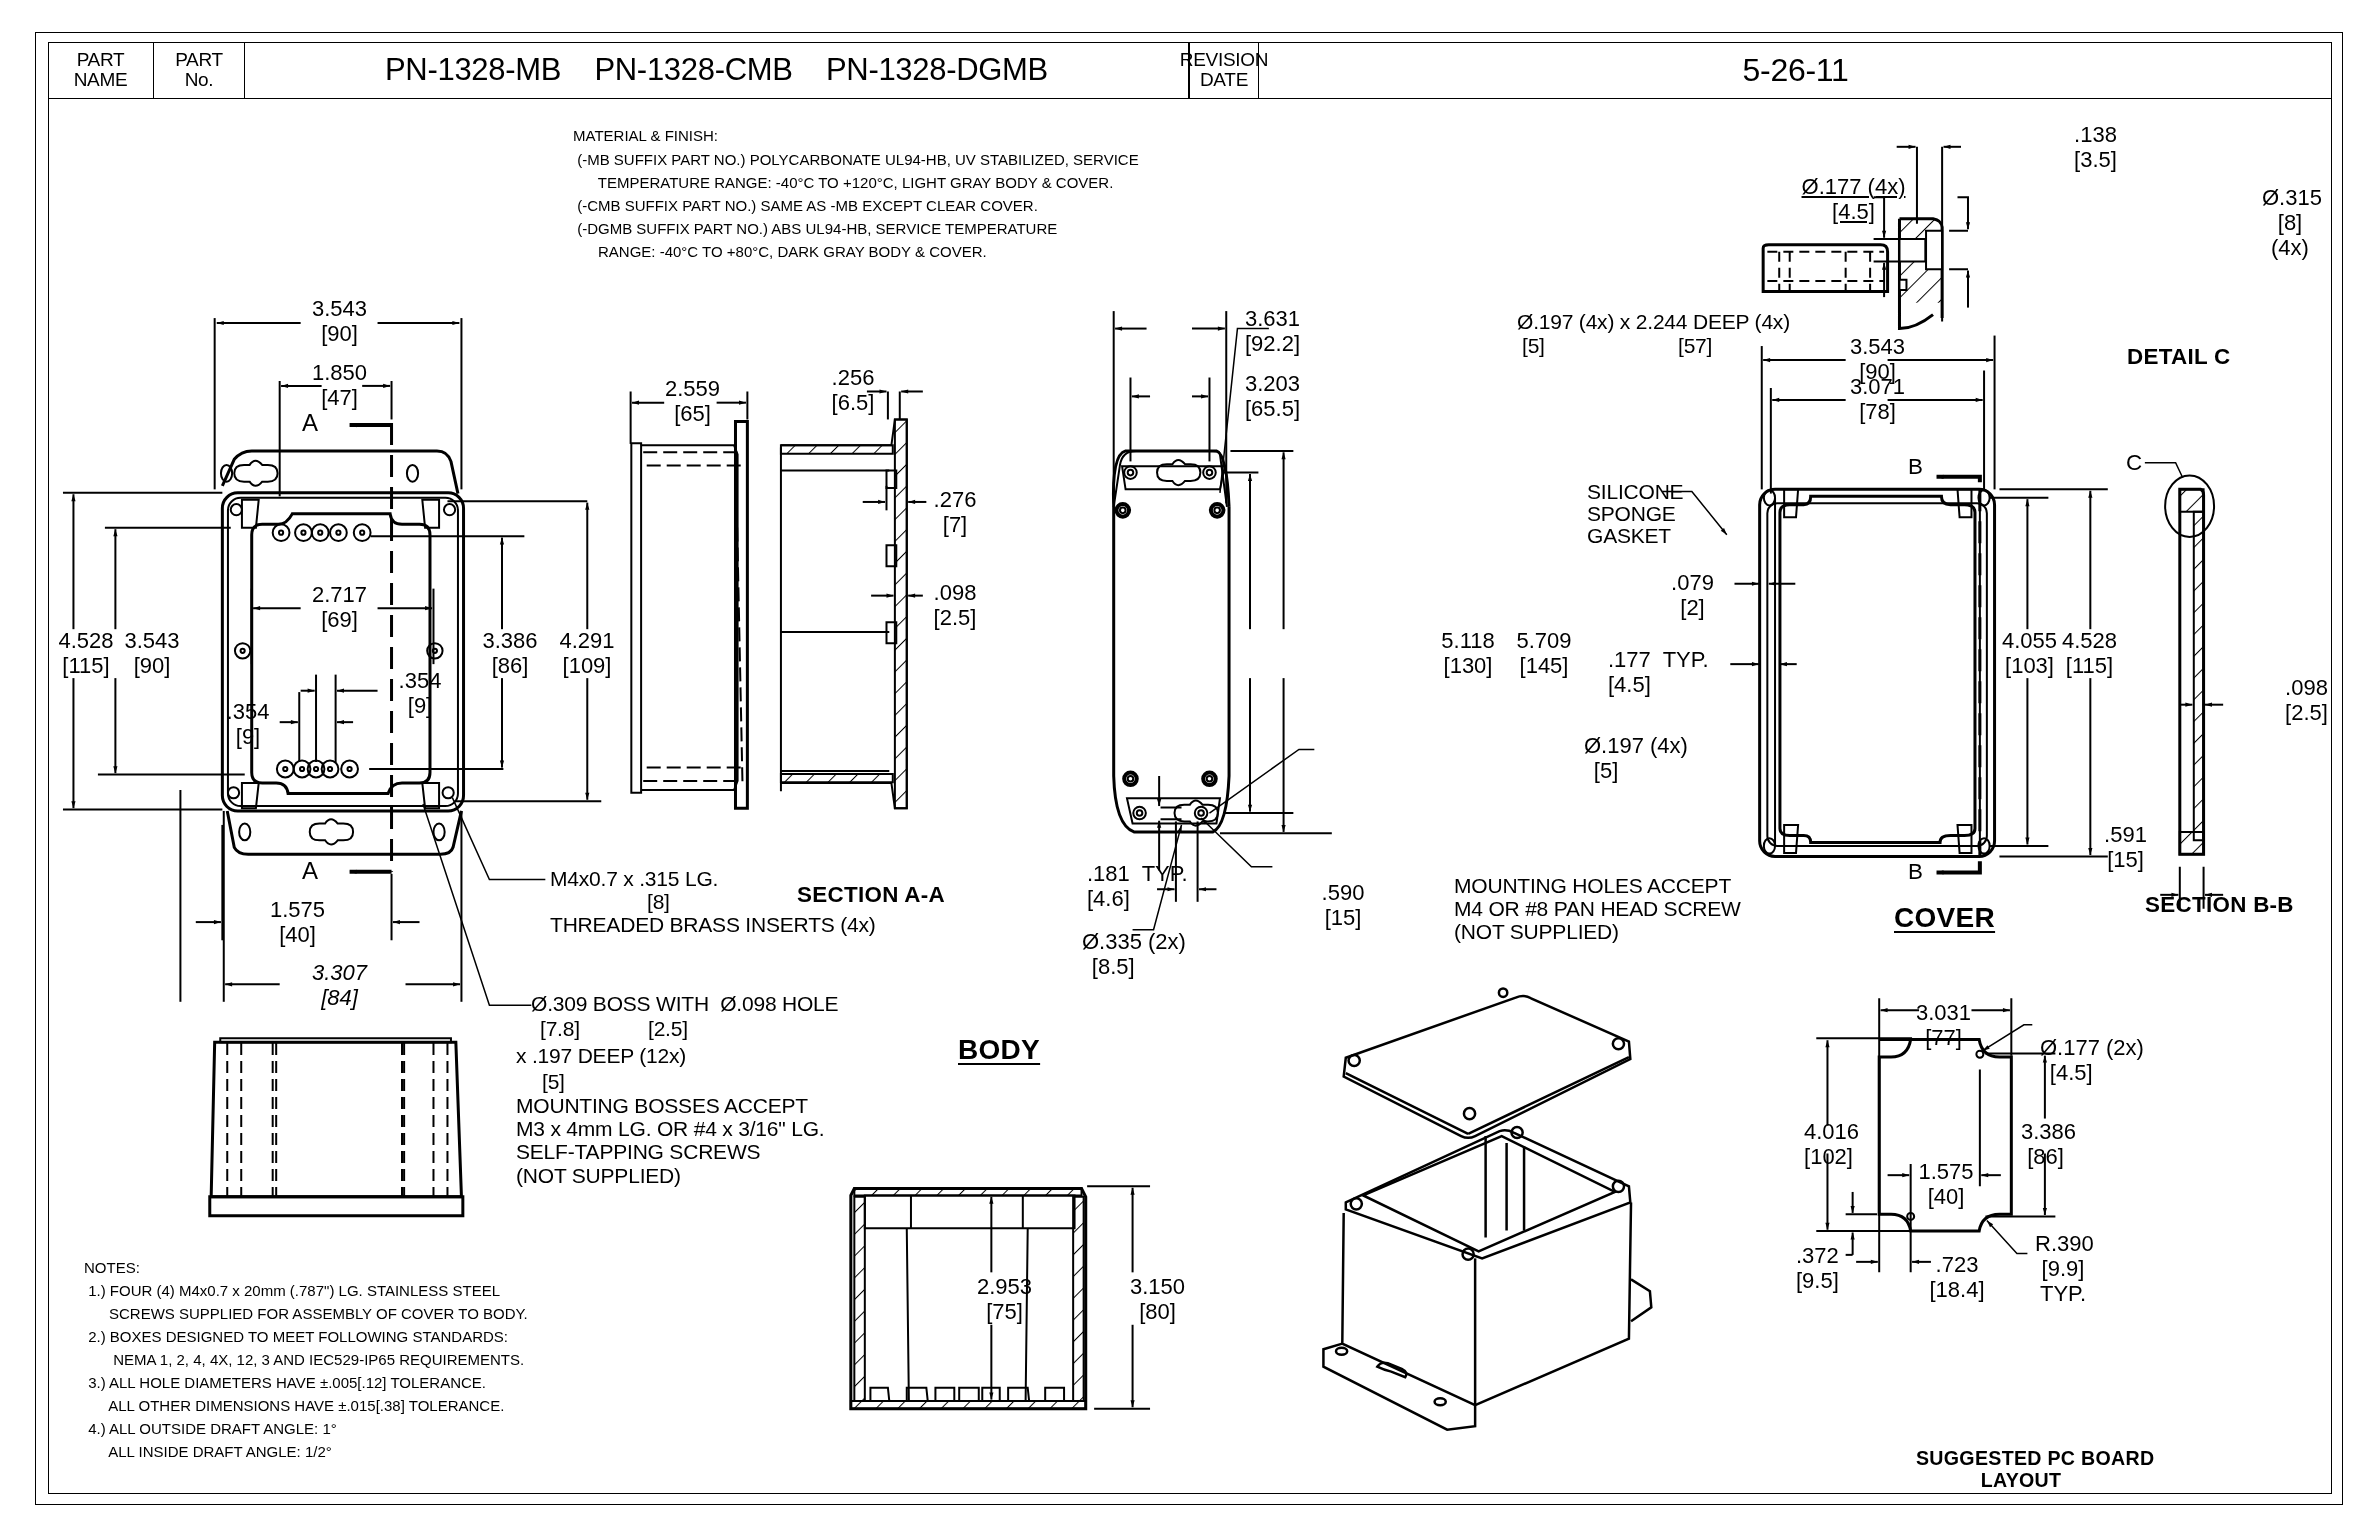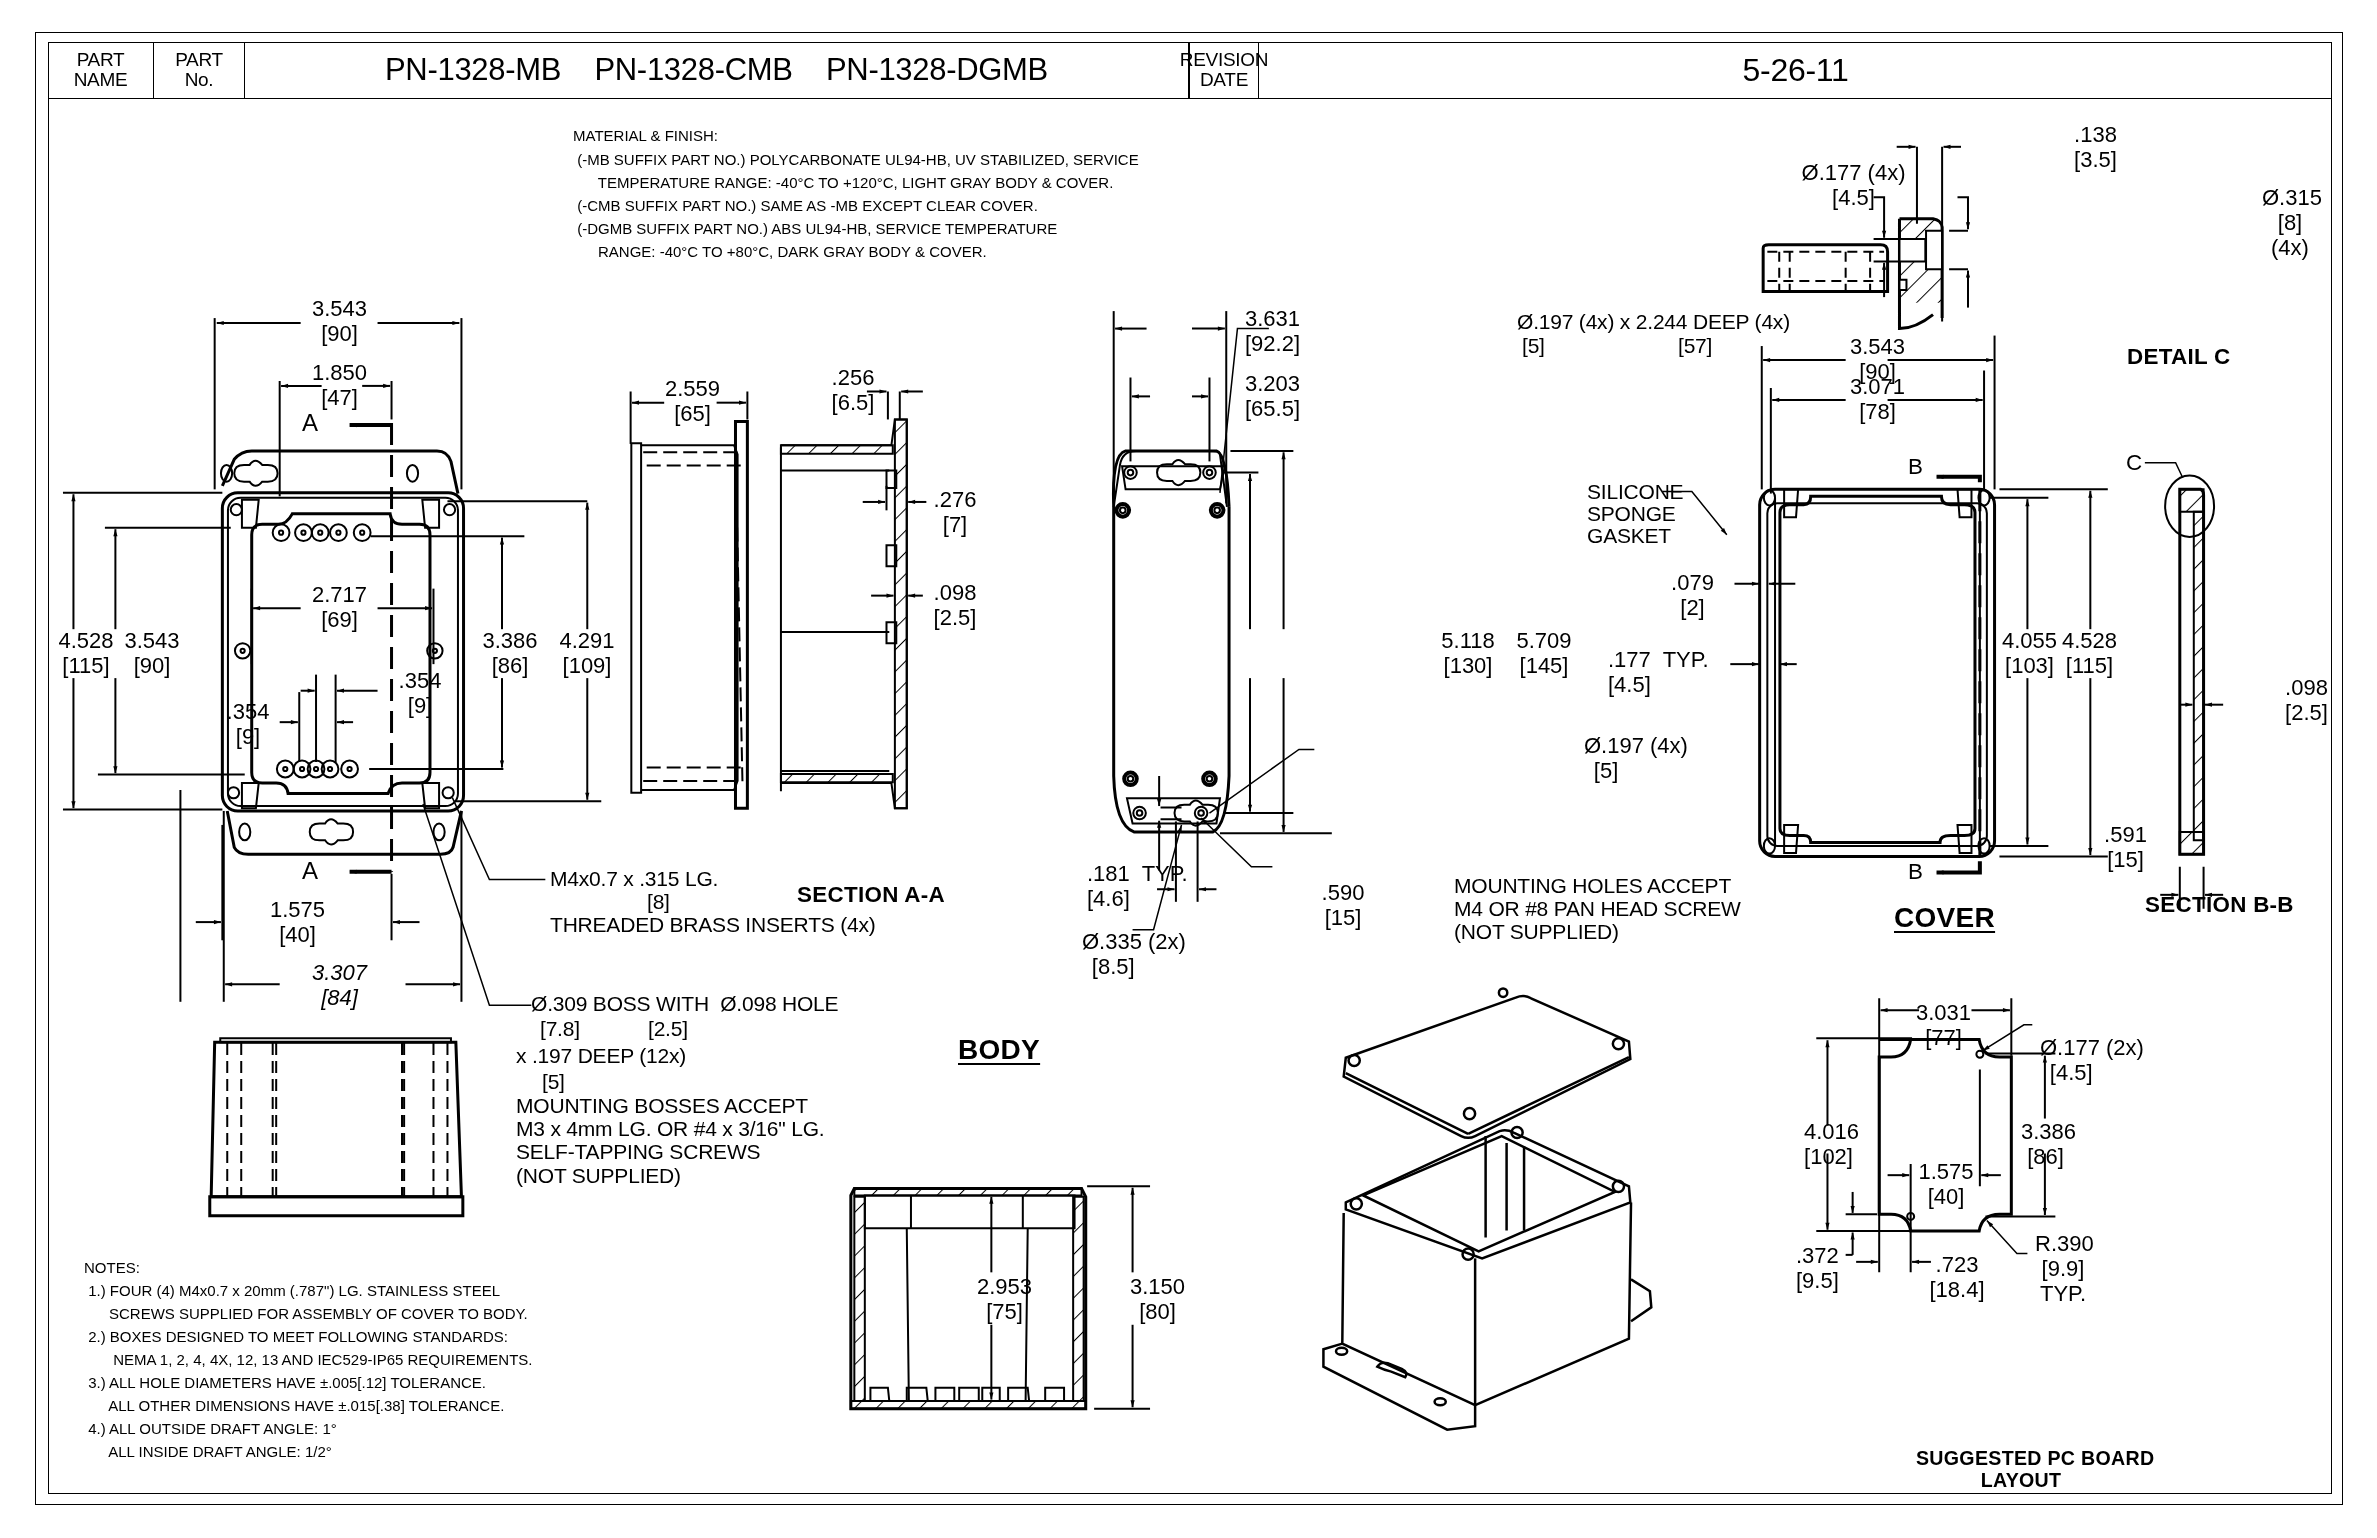--- a/index.html
+++ b/index.html
@@ -397,21 +397,21 @@
 <div class="note" style="left:573px;top:148px;"> (-MB SUFFIX PART NO.) POLYCARBONATE UL94-HB, UV STABILIZED, SERVICE</div>
 <div class="note" style="left:573px;top:171px;">      TEMPERATURE RANGE: -40°C TO +120°C, LIGHT GRAY BODY &amp; COVER.</div>
 <div class="note" style="left:573px;top:194px;"> (-CMB SUFFIX PART NO.) SAME AS -MB EXCEPT CLEAR COVER.</div>
 <div class="note" style="left:573px;top:217px;"> (-DGMB SUFFIX PART NO.) ABS UL94-HB, SERVICE TEMPERATURE</div>
 <div class="note" style="left:573px;top:240px;">      RANGE: -40°C TO +80°C, DARK GRAY BODY &amp; COVER.</div>
 
 <div class="note" style="left:84px;top:1256px;">NOTES:</div>
 <div class="note" style="left:84px;top:1279px;"> 1.) FOUR (4) M4x0.7 x 20mm (.787") LG. STAINLESS STEEL</div>
 <div class="note" style="left:84px;top:1302px;">      SCREWS SUPPLIED FOR ASSEMBLY OF COVER TO BODY.</div>
 <div class="note" style="left:84px;top:1325px;"> 2.) BOXES DESIGNED TO MEET FOLLOWING STANDARDS:</div>
-<div class="note" style="left:84px;top:1348px;">       NEMA 1, 2, 4, 4X, 12, 13 AND IEC529-IP65 REQUIREMENTS.</div>
+<div class="note" style="left:84px;top:1348px;">       NEMA 1, 2, 4, 4X, 12, 3 AND IEC529-IP65 REQUIREMENTS.</div>
 <div class="note" style="left:84px;top:1371px;"> 3.) ALL HOLE DIAMETERS HAVE ±.005[.12] TOLERANCE.</div>
 <div class="note" style="left:84px;top:1394px;">      ALL OTHER DIMENSIONS HAVE ±.015[.38] TOLERANCE.</div>
 <div class="note" style="left:84px;top:1417px;"> 4.) ALL OUTSIDE DRAFT ANGLE: 1°</div>
 <div class="note" style="left:84px;top:1440px;">      ALL INSIDE DRAFT ANGLE: 1/2°</div>
 
 <div class="dim" style="left:301px;top:296px;width:77px;"><span>3.543</span><span class="mm">[90]</span></div>
 <div class="dim" style="left:301px;top:360px;width:77px;"><span>1.850</span><span class="mm">[47]</span></div>
 <div class="dim" style="left:301px;top:582px;width:77px;"><span>2.717</span><span class="mm">[69]</span></div>
 <div class="dim" style="left:51px;top:628px;width:70px;"><span>4.528</span><span class="mm">[115]</span></div>
 <div class="dim" style="left:117px;top:628px;width:70px;"><span>3.543</span><span class="mm">[90]</span></div>
@@ -470,21 +470,21 @@
 <div class="dim" style="left:1608px;top:647px;width:119px;text-align:left;"><span>.177  TYP.</span><span class="mm">[4.5]</span></div>
 <div class="dim" style="left:1998px;top:628px;width:63px;"><span>4.055</span><span class="mm">[103]</span></div>
 <div class="dim" style="left:2058px;top:628px;width:63px;"><span>4.528</span><span class="mm">[115]</span></div>
 <div class="t" style="left: 1587px; top: 481px; text-align: center; width: 77px; line-height: 22px; white-space: pre;">SILICONE
 SPONGE
 GASKET</div>
 <div class="t" style="left:1908px;top:455px;font-size:22.4px;">B</div>
 <div class="t" style="left:1908px;top:860px;font-size:22.4px;">B</div>
 <div class="heading u" style="left:1894px;top:902px;">COVER</div>
 
-<div class="dim" style="left:1801px;top:160px;width:105px;"><span>Ø.177 (4x)</span><span class="mm">[4.5]</span></div>
+<div class="dim" style="left:1801px;top:174px;width:105px;text-decoration:underline;"><span>Ø.177 (4x)</span><span class="mm">[4.5]</span></div>
 <div class="dim" style="left:2071px;top:122px;width:49px;"><span>.138</span><span class="mm">[3.5]</span></div>
 <div class="dim" style="left:2262px;top:185px;width:56px;"><span>Ø.315</span><span class="mm">[8]</span><span class="mm">(4x)</span></div>
 <div class="heading" style="left:2127px;top:344px;">DETAIL C</div>
 
 <div class="dim" style="left:2282px;top:675px;width:49px;"><span>.098</span><span class="mm">[2.5]</span></div>
 <div class="dim" style="left:2101px;top:822px;width:49px;"><span>.591</span><span class="mm">[15]</span></div>
 <div class="t" style="left:2126px;top:451px;font-size:22.4px;">C</div>
 <div class="heading" style="left:2145px;top:892px;">SECTION B-B</div>
 
 <div class="dim" style="left:1912px;top:1000px;width:63px;"><span>3.031</span><span class="mm">[77]</span></div>

